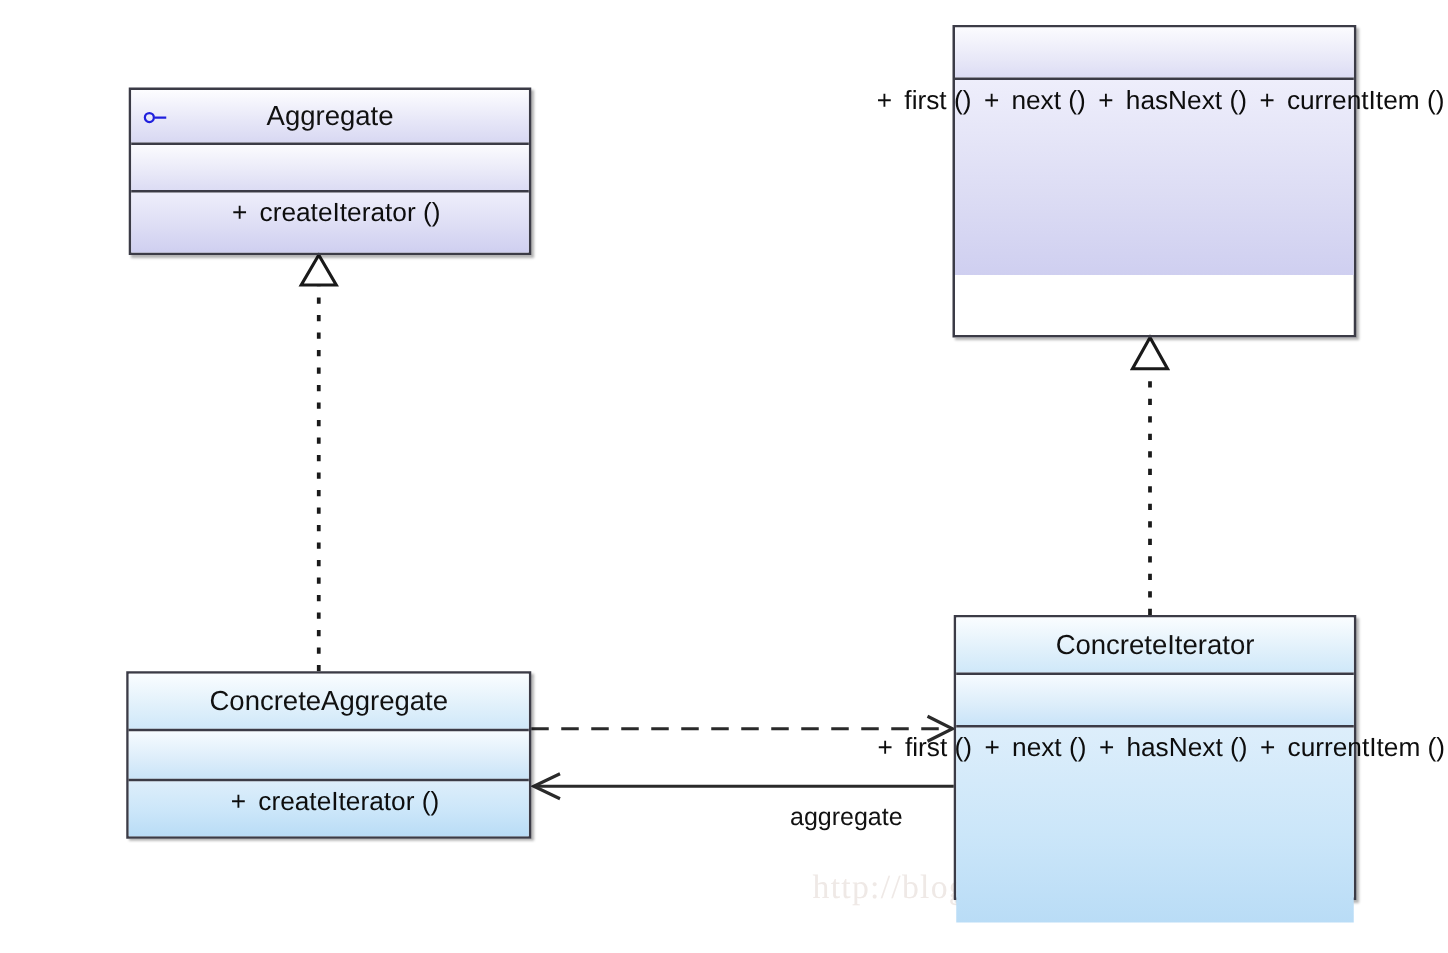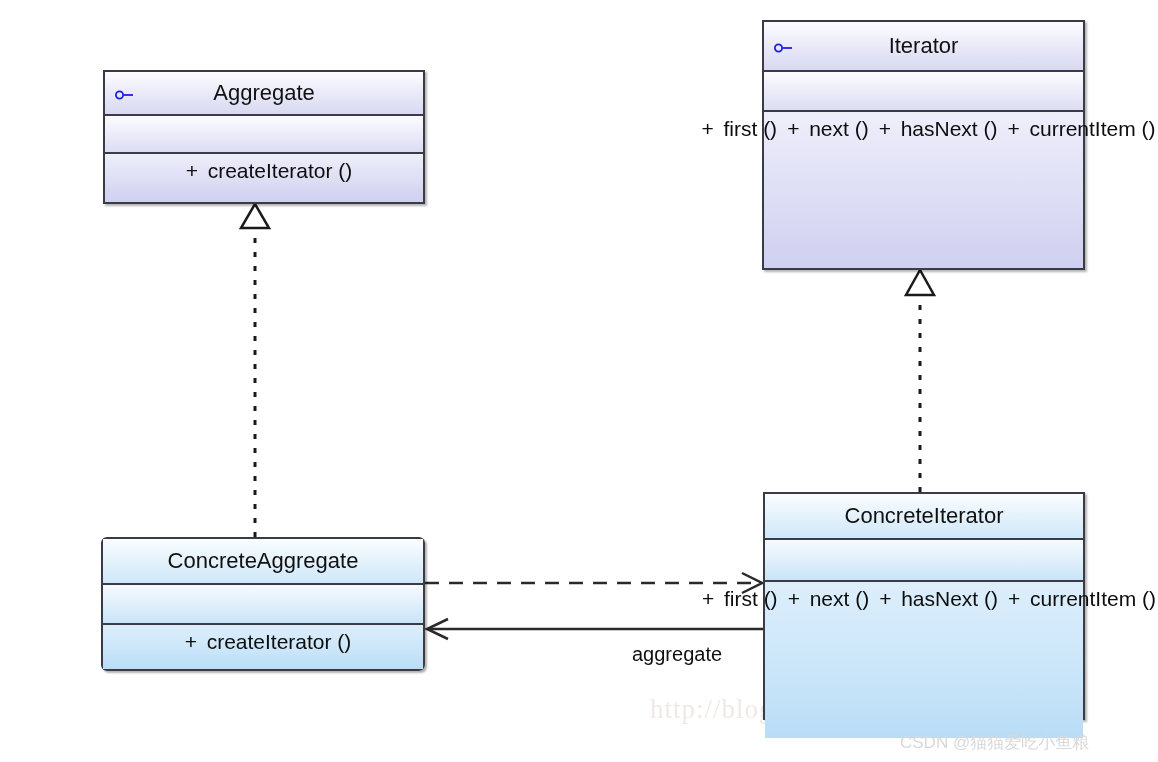--- a/index.html
+++ b/index.html
@@ -185,29 +185,20 @@
       <div class="ops-list">
         <div class="member">
           <span class="vis">+</span><span>createIterator ()</span>
         </div>
       </div>
     </div>
   </div>
 
   <div class="uml-box iface" style="left:762px; top:20px; width:323px; height:250px;">
 
-    <div class="uml-section sec-title" style="height:48px;">
-      <span class="iface-icon">
-        <svg width="22" height="12" viewBox="0 0 22 12" xmlns="http://www.w3.org/2000/svg">
-          <circle cx="5.5" cy="6" r="3.6" fill="none" stroke="#2020dd" stroke-width="1.8"></circle>
-          <line x1="9.5" y1="6" x2="19" y2="6" stroke="#2020dd" stroke-width="1.8"></line>
-        </svg>
-      </span>
-      <span class="class-name">Iterator</span>
-    </div>
 
     <div class="uml-section sec-attrs" style="height:40px;"></div>
 
     <div class="uml-section sec-ops" style="height:158px;">
       <div class="ops-list">
         <div class="member">
           <span class="vis">+</span><span>first ()</span>
         </div>
         <div class="member">
           <span class="vis">+</span><span>next ()</span>
@@ -215,21 +206,21 @@
         <div class="member">
           <span class="vis">+</span><span>hasNext ()</span>
         </div>
         <div class="member">
           <span class="vis">+</span><span>currentItem ()</span>
         </div>
       </div>
     </div>
   </div>
 
-  <div class="uml-box concrete" style="left:101px; top:537px; width:324px; height:134px;border-radius:6px;">
+  <div class="uml-box concrete" style="left:101px; top:537px; width:324px; height:134px;">
 
     <div class="uml-section sec-title" style="height:44px;">
       <span class="class-name">ConcreteAggregate</span>
     </div>
 
     <div class="uml-section sec-attrs" style="height:40px;"></div>
 
     <div class="uml-section sec-ops" style="height:46px;">
       <div class="ops-list">
         <div class="member">
@@ -260,15 +251,14 @@
         </div>
         <div class="member">
           <span class="vis">+</span><span>currentItem ()</span>
         </div>
       </div>
     </div>
   </div>
 
   <div class="edge-label" style="left:632px; top:643px;">aggregate</div>
 
-  <div class="watermark-csdn" style="left:900px; top:731px;">CSDN @猫猫爱吃小鱼粮</div>
 
 </div>
 
 </body></html>

